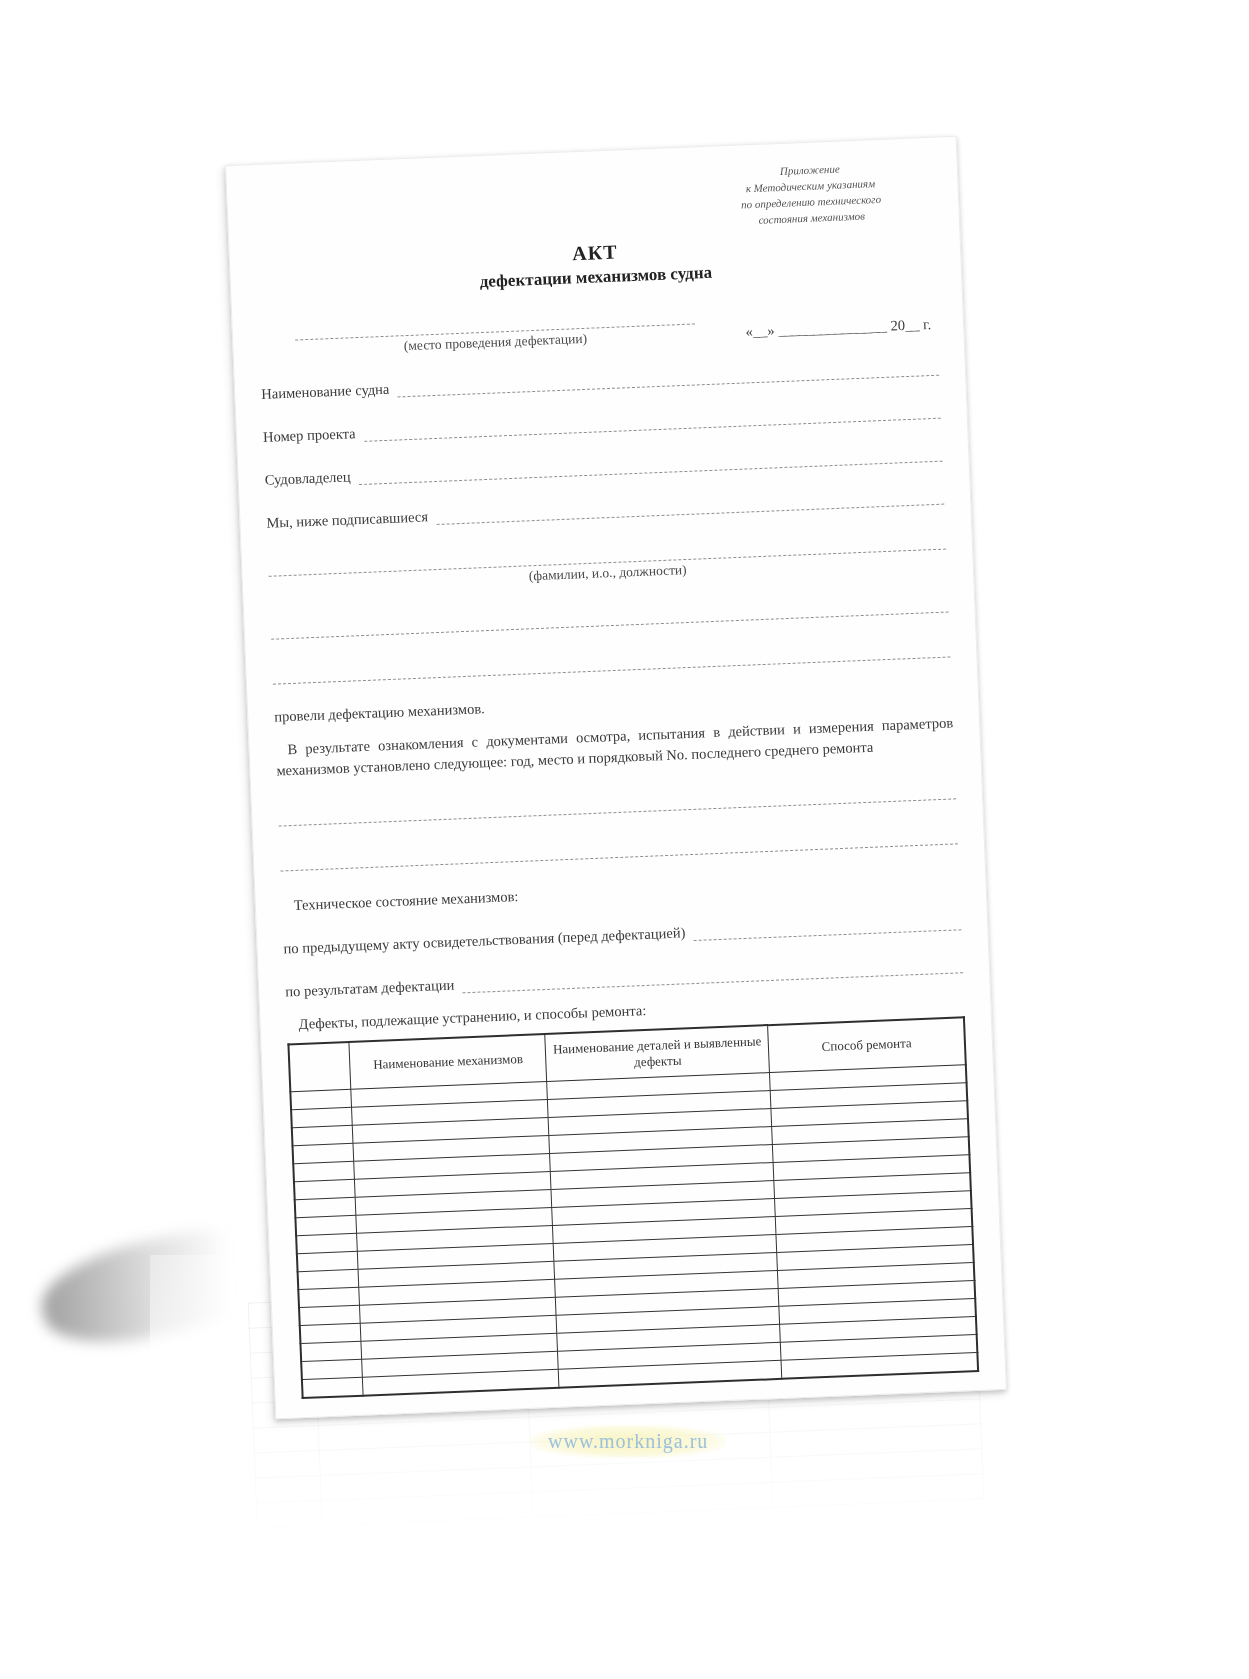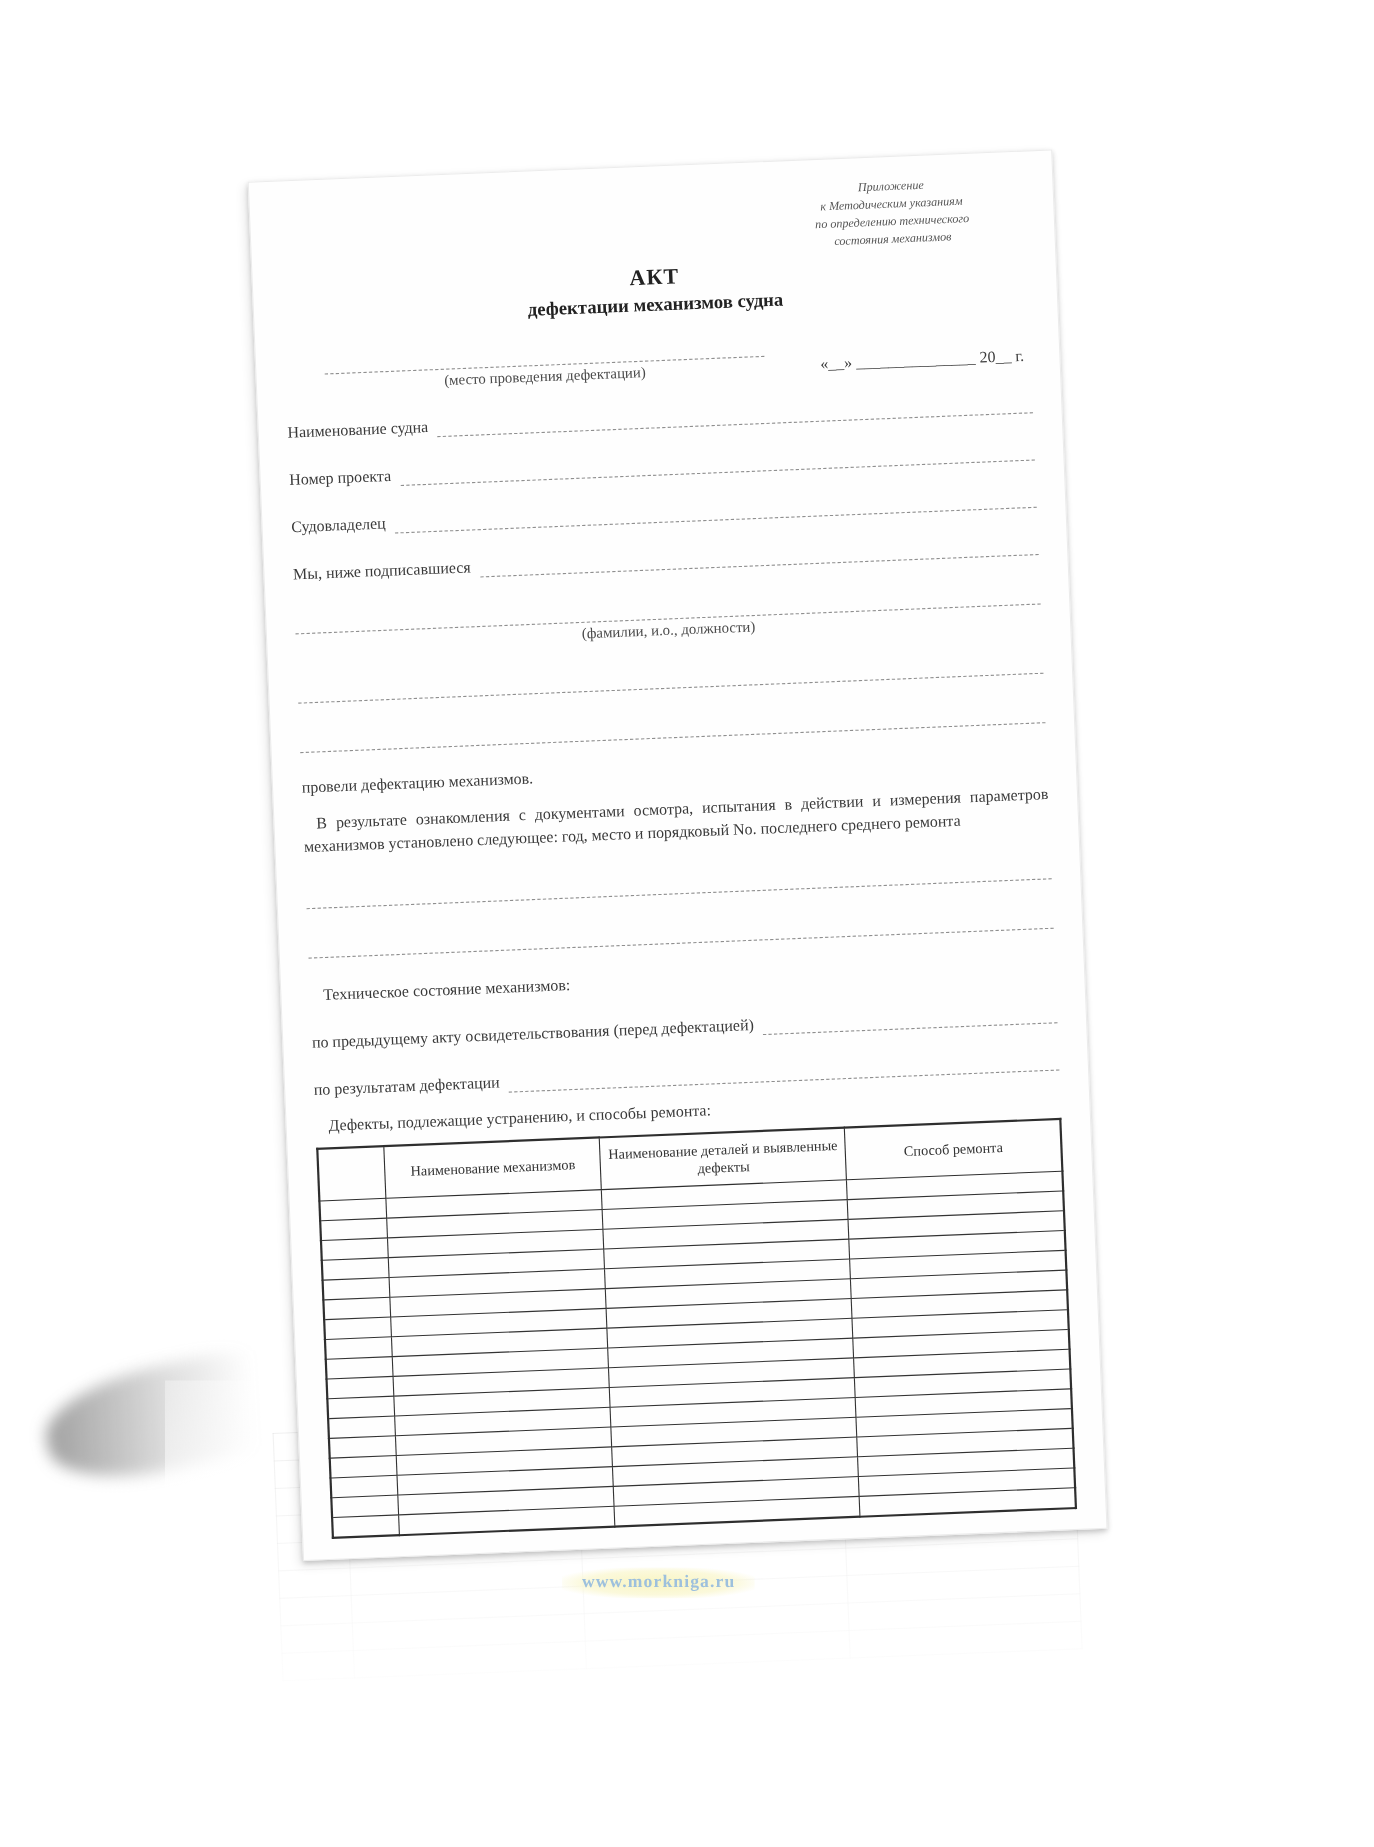--- a/index.html
+++ b/index.html
@@ -84,23 +84,23 @@
   }
   table.refl td{border:1px solid rgba(120,120,120,.35);height:24px;padding:0;}
   .reflection-fade{
     position:absolute;left:150px;top:1255px;width:940px;height:330px;
     background:linear-gradient(to bottom, rgba(255,255,255,.35) 0%, rgba(255,255,255,.75) 55%, #ffffff 92%);
     pointer-events:none;
   }
 
   
   .watermark{
-    position:absolute;left:511px;top:1425px;
+    position:absolute;left:530px;top:1425px;
     font-family:"Liberation Serif","DejaVu Serif",serif;
-    font-size:16px;font-weight:bold;letter-spacing:1px;color:#9dc0dd;
+    font-size:20px;font-weight:normal;letter-spacing:1px;color:#9dc0dd;
     padding:5px 18px;
     background:radial-gradient(ellipse at center, rgba(248,244,190,.95) 0%, rgba(248,244,190,.55) 55%, rgba(248,244,190,0) 78%);
   }
 </style>
 </head>
 <body>
 
 <div class="stage">
 
   <div class="corner-shadow"></div>

